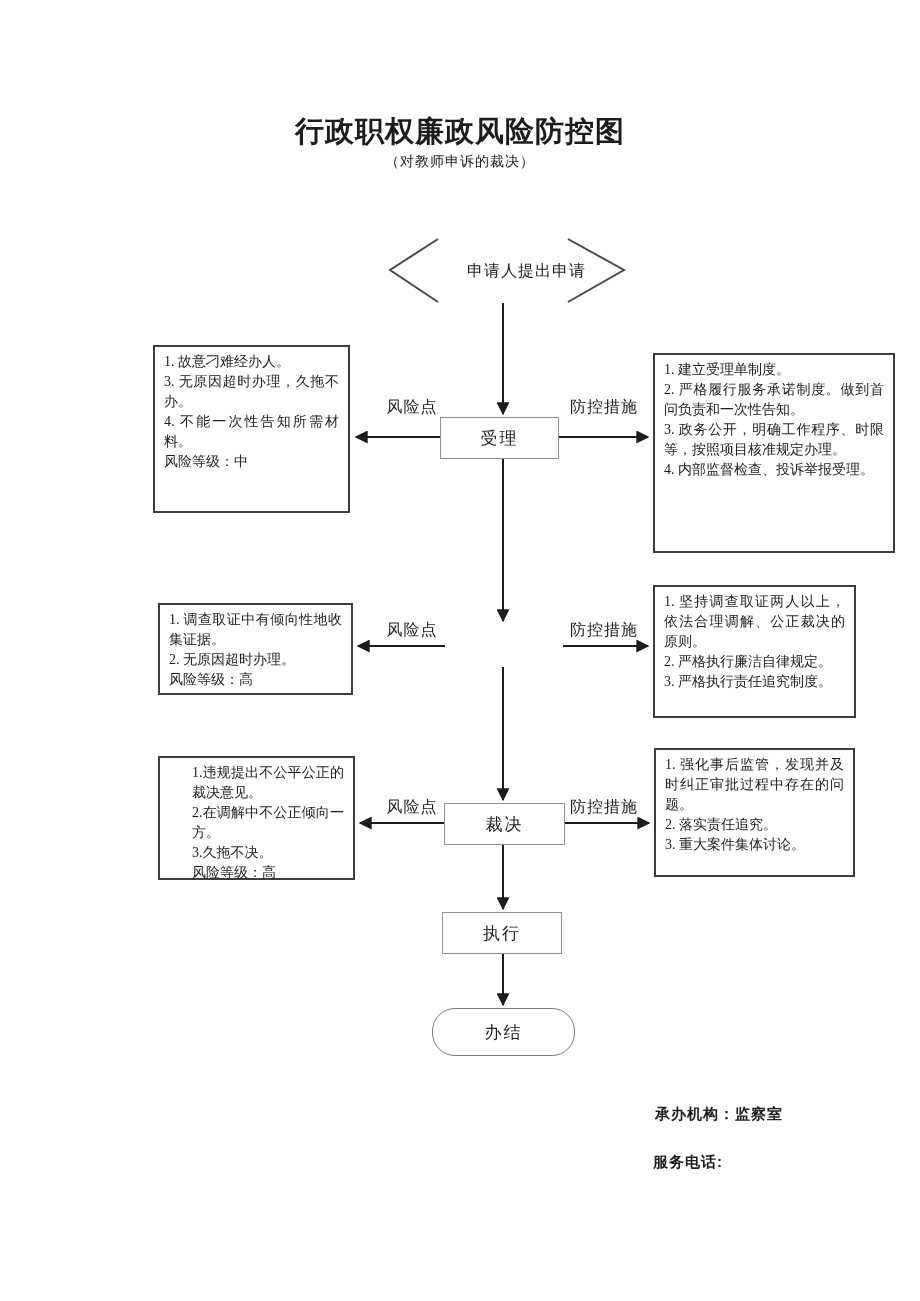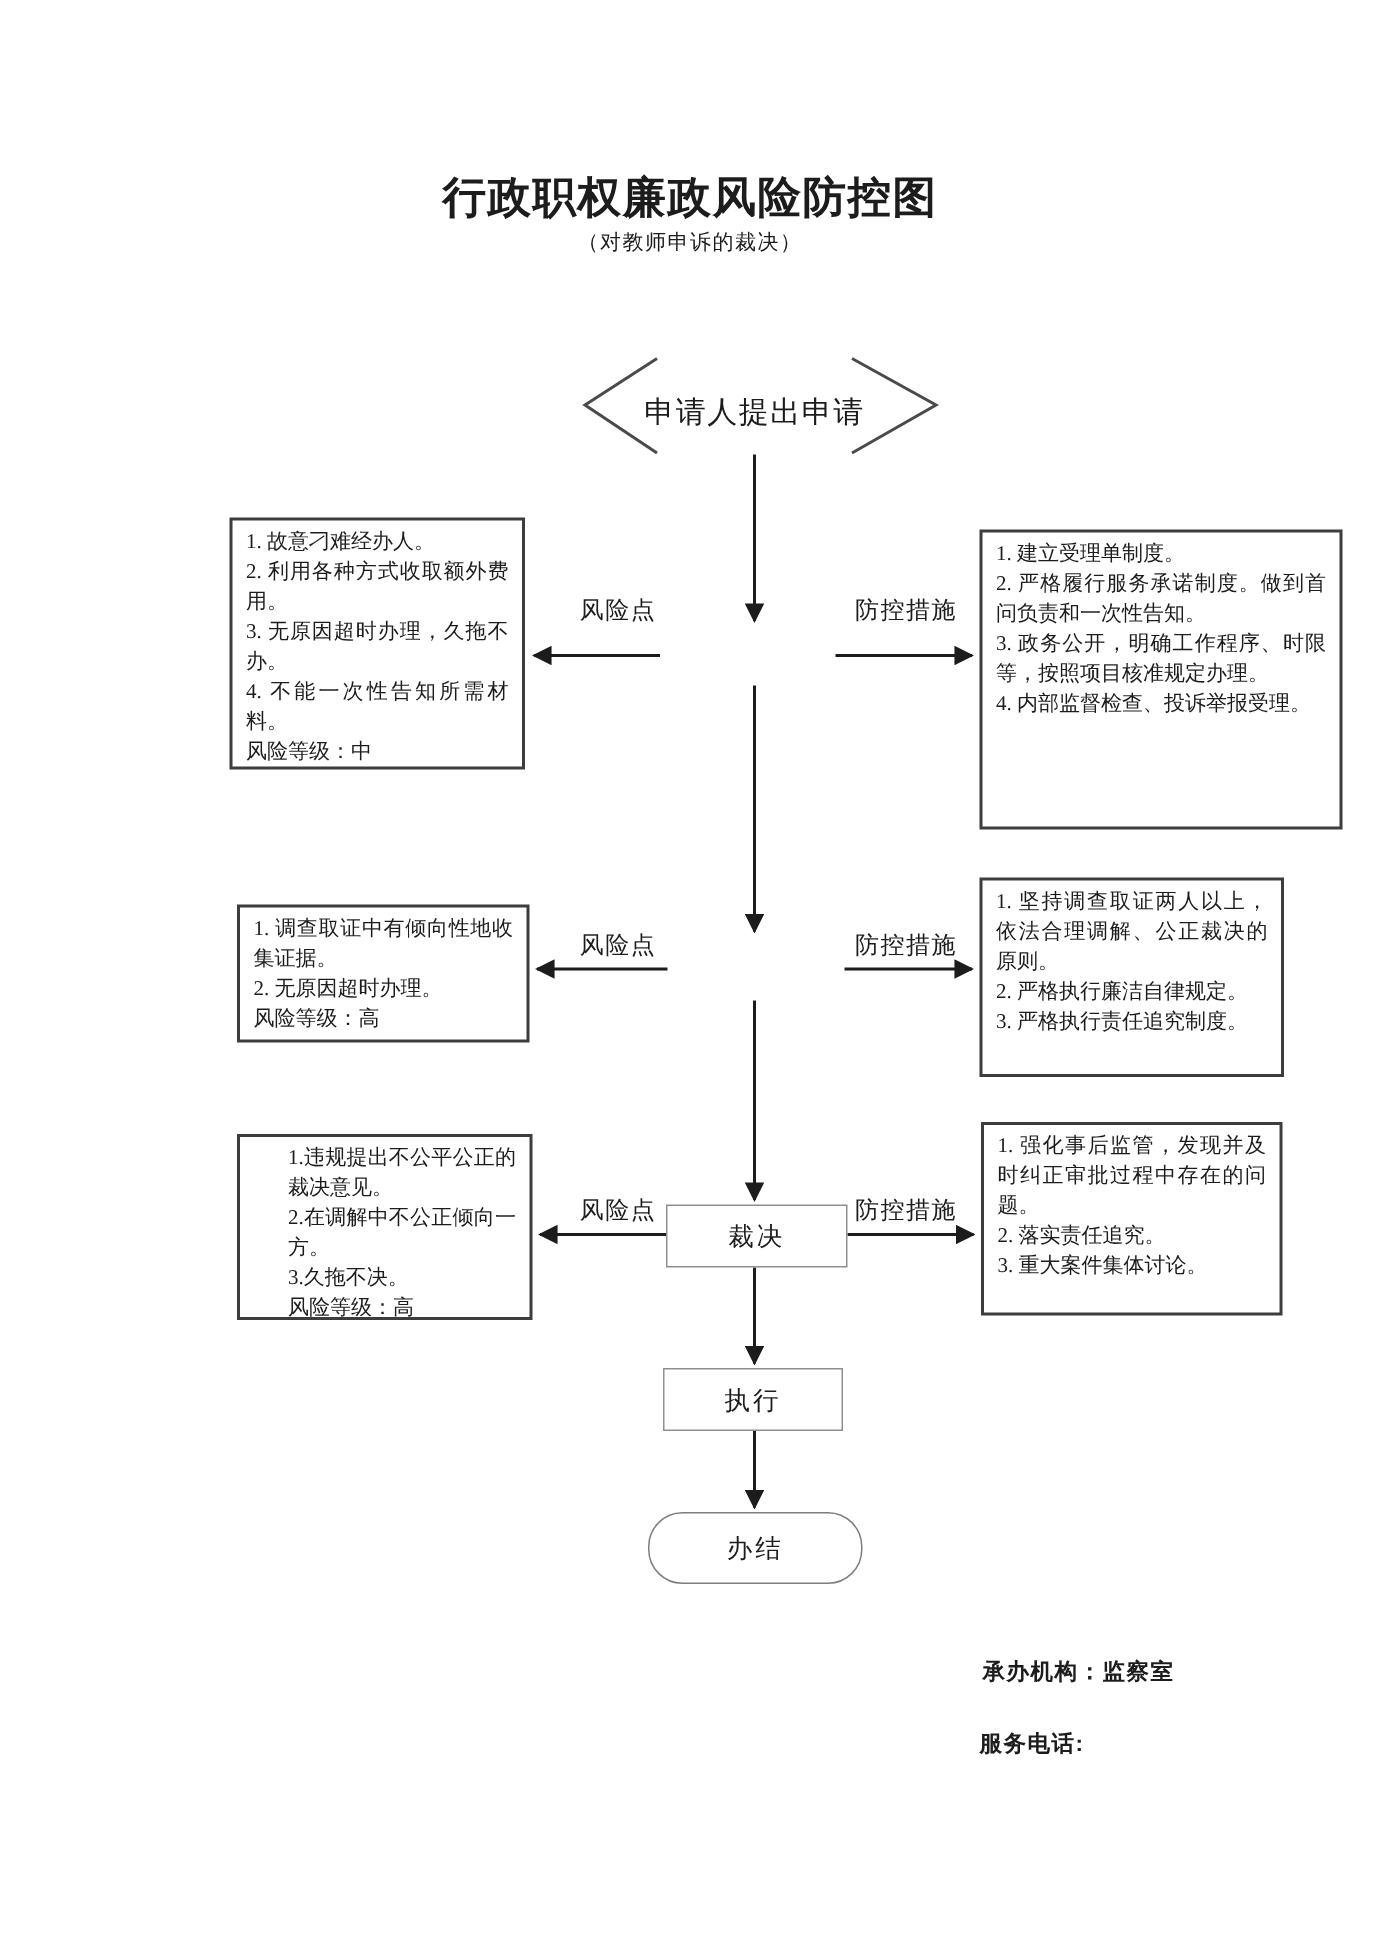--- a/index.html
+++ b/index.html
@@ -17,21 +17,21 @@
     text-align:center;
     font-size:29px;font-weight:700;letter-spacing:1px;
   }
   .subtitle{
     left:0;top:153px;width:920px;
     text-align:center;
     font-size:14px;letter-spacing:1px;
   }
   .start-label{
     left:420px;top:261px;width:166px;
-    text-align:center;font-size:20px;letter-spacing:1px;
+    text-align:right;font-size:16px;letter-spacing:1px;
   }
   .node{
     border:1px solid #8f8f8f;
     background:#ffffff;
     display:flex;align-items:center;justify-content:center;
     font-size:17px;letter-spacing:2px;
   }
   .pill{border-radius:23px;border:1px solid #7d7d7d;}
   .sidebox{
     border:2px solid #3d3d3d;
@@ -85,25 +85,25 @@
       <line x1="444" y1="823" x2="360" y2="823" marker-end="url(#ah)"></line>
       <line x1="563" y1="823" x2="649" y2="823" marker-end="url(#ah)"></line>
     </g>
   </svg>
 
   <div class="abs subtitle">（对教师申诉的裁决）</div>
   <div class="abs title">行政职权廉政风险防控图</div>
 
   <div class="abs start-label">申请人提出申请</div>
 
+  <div class="abs node" style="left:440px;top:417px;width:117px;height:40px;">受理</div>
   <div class="abs arrow-label" style="left:384px;top:397px;width:56px;">风险点</div>
   <div class="abs arrow-label" style="left:566px;top:397px;width:76px;">防控措施</div>
   <div class="abs sidebox" style="left:153px;top:345px;width:197px;height:168px;">
     <div>1. 故意刁难经办人。</div>
-    <div>2. 利用各种方式收取额外费用。</div>
     <div>3. 无原因超时办理，久拖不办。</div>
     <div>4. 不能一次性告知所需材料。</div>
     <div>风险等级：中</div>
   </div>
   <div class="abs sidebox" style="left:653px;top:353px;width:242px;height:200px;">
     <div>1. 建立受理单制度。</div>
     <div>2. 严格履行服务承诺制度。做到首问负责和一次性告知。</div>
     <div>3. 政务公开，明确工作程序、时限等，按照项目核准规定办理。</div>
     <div>4. 内部监督检查、投诉举报受理。</div>
   </div>

